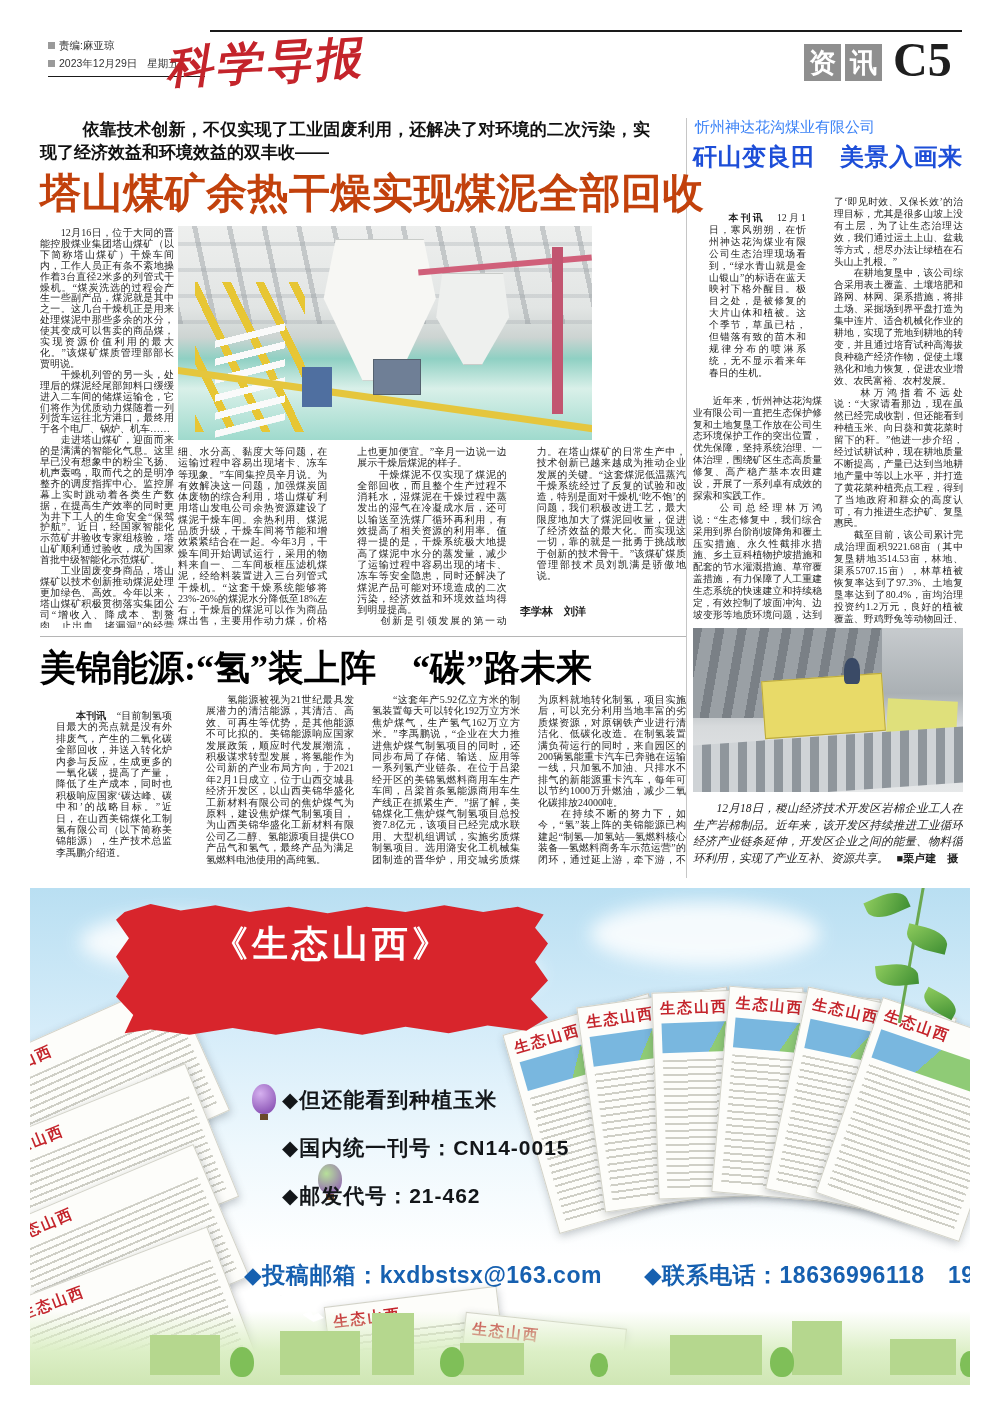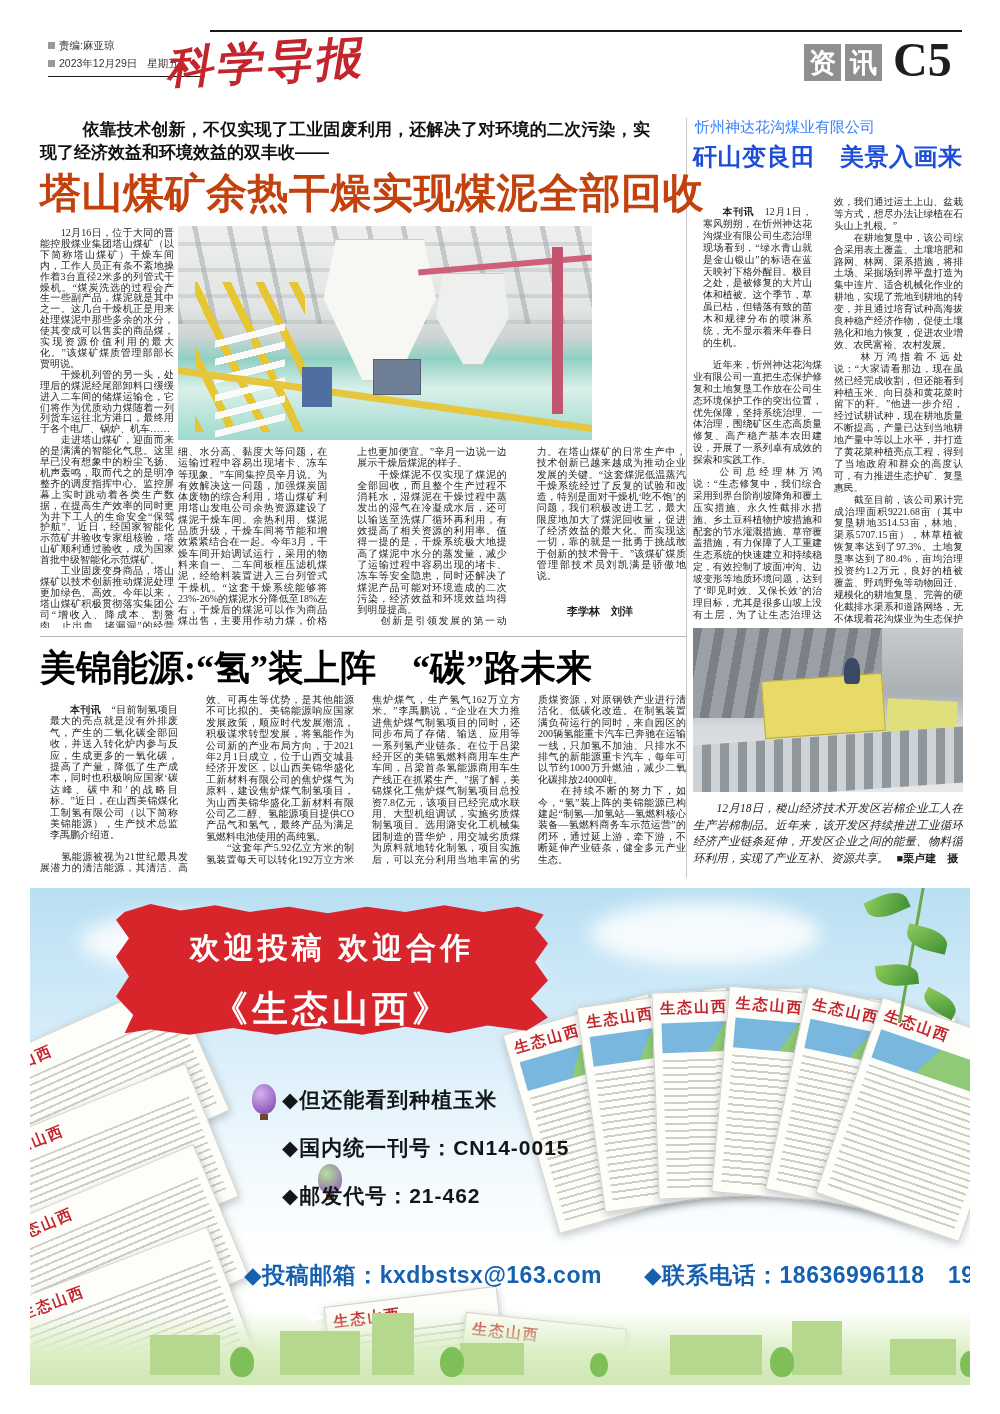--- a/index.html
+++ b/index.html
@@ -31,21 +31,21 @@
             font-size:17px; line-height:23px; text-align:justify; color:#111; }
   .main-title { position:absolute; left:40px; top:166px; width:646px; white-space:nowrap;
                 font-family:"Liberation Sans","DejaVu Sans",sans-serif; font-weight:900;
                 font-size:41px; letter-spacing:0.5px; color:#c2410c; }
   .m-col1 { position:absolute; left:40px; top:228px; width:134px; height:400px; overflow:hidden;
             font-size:10px; line-height:10.9px; text-align:justify; white-space:pre-line; }
   .m-rest { position:absolute; left:178px; top:446px; width:508px; height:182px; overflow:hidden;
             column-count:3; column-gap:30px; column-fill:auto;
             font-size:10px; line-height:11.3px; text-align:justify; }
   .flowtext { white-space:pre-line; }
-  .m-byline { position:absolute; left:520px; top:604px; width:160px; text-align:center;
+  .m-byline { position:absolute; left:520px; top:604px; width:160px; text-align:left;
               font-size:11px; font-weight:bold; }
   .m-caption { position:absolute; left:600px; top:386px; width:86px; height:86px;
                font-size:11.5px; line-height:15.5px; text-align:justify; overflow:hidden; }
   .m-caption b { font-family:"Liberation Sans","DejaVu Sans",sans-serif; font-size:11px; }
 
   
   .m-photo { position:absolute; left:178px; top:226px; width:414px; height:214px; overflow:hidden;
              background:linear-gradient(180deg,#eeefee 0%,#e2e5e4 38%,#cdd4d2 52%,#8fd0c3 62%,#d9f0e9 76%,#9fdacd 100%); }
   .m-beams { position:absolute; left:0; top:0; width:100%; height:46%;
              background:repeating-linear-gradient(78deg, rgba(150,156,160,.45) 0 5px, rgba(255,255,255,0) 5px 34px),
@@ -65,21 +65,21 @@
   .m-box1 { position:absolute; left:47%; top:62%; width:46px; height:34px; background:#6f7f96; border:1px solid #55626f; }
   .m-box2 { position:absolute; left:30%; top:66%; width:30px; height:40px; background:#4f6fa0; }
 
   
   .r-kicker { position:absolute; left:695px; top:118px; width:268px; font-size:15px; color:#3b82f6; }
   .r-title { position:absolute; left:693px; top:141px; width:270px; white-space:nowrap;
              font-weight:900; font-size:24px; letter-spacing:0.5px; color:#1d4ed8; }
   .r-body { position:absolute; left:693px; top:196px; width:270px; height:434px; overflow:hidden;
             column-count:2; column-gap:12px; column-fill:auto;
             font-size:9.8px; line-height:11.9px; text-align:justify; }
-  .lead { margin:10px; text-indent:2em; }
+  .lead { margin:16px; text-indent:2em; }
   .lead b { font-family:"Liberation Sans","DejaVu Sans",sans-serif; }
 
   
   .g-title { position:absolute; left:40px; top:644px; width:646px; white-space:nowrap;
              font-weight:900; font-size:36px; color:#000; }
   .g-body { position:absolute; left:40px; top:694px; width:646px; height:182px; overflow:hidden;
             column-count:4; column-gap:18px; column-fill:auto;
             font-size:10px; line-height:11.4px; text-align:justify; }
 
   
@@ -263,21 +263,20 @@
     <div class="cloud cl2"></div>
     <div class="cloud cl3"></div>
 
     <div class="vine"></div>
     <div class="leaf lf1"></div>
     <div class="leaf lf2"></div>
     <div class="leaf lf3"></div>
     <div class="leaf lf4"></div>
 
     <div class="ad-banner">
-      <div class="l1">欢迎投稿 欢迎合作</div>
       <div class="l2">《生态山西》</div>
     </div>
 
     <div class="balloon bl1"></div>
     <div class="balloon bl2"></div>
 
     <div class="ad-bullets">
       <div>◆但还能看到种植玉米</div>
       <div>◆国内统一刊号：CN14-0015</div>
       <div>◆邮发代号：21-462</div>

